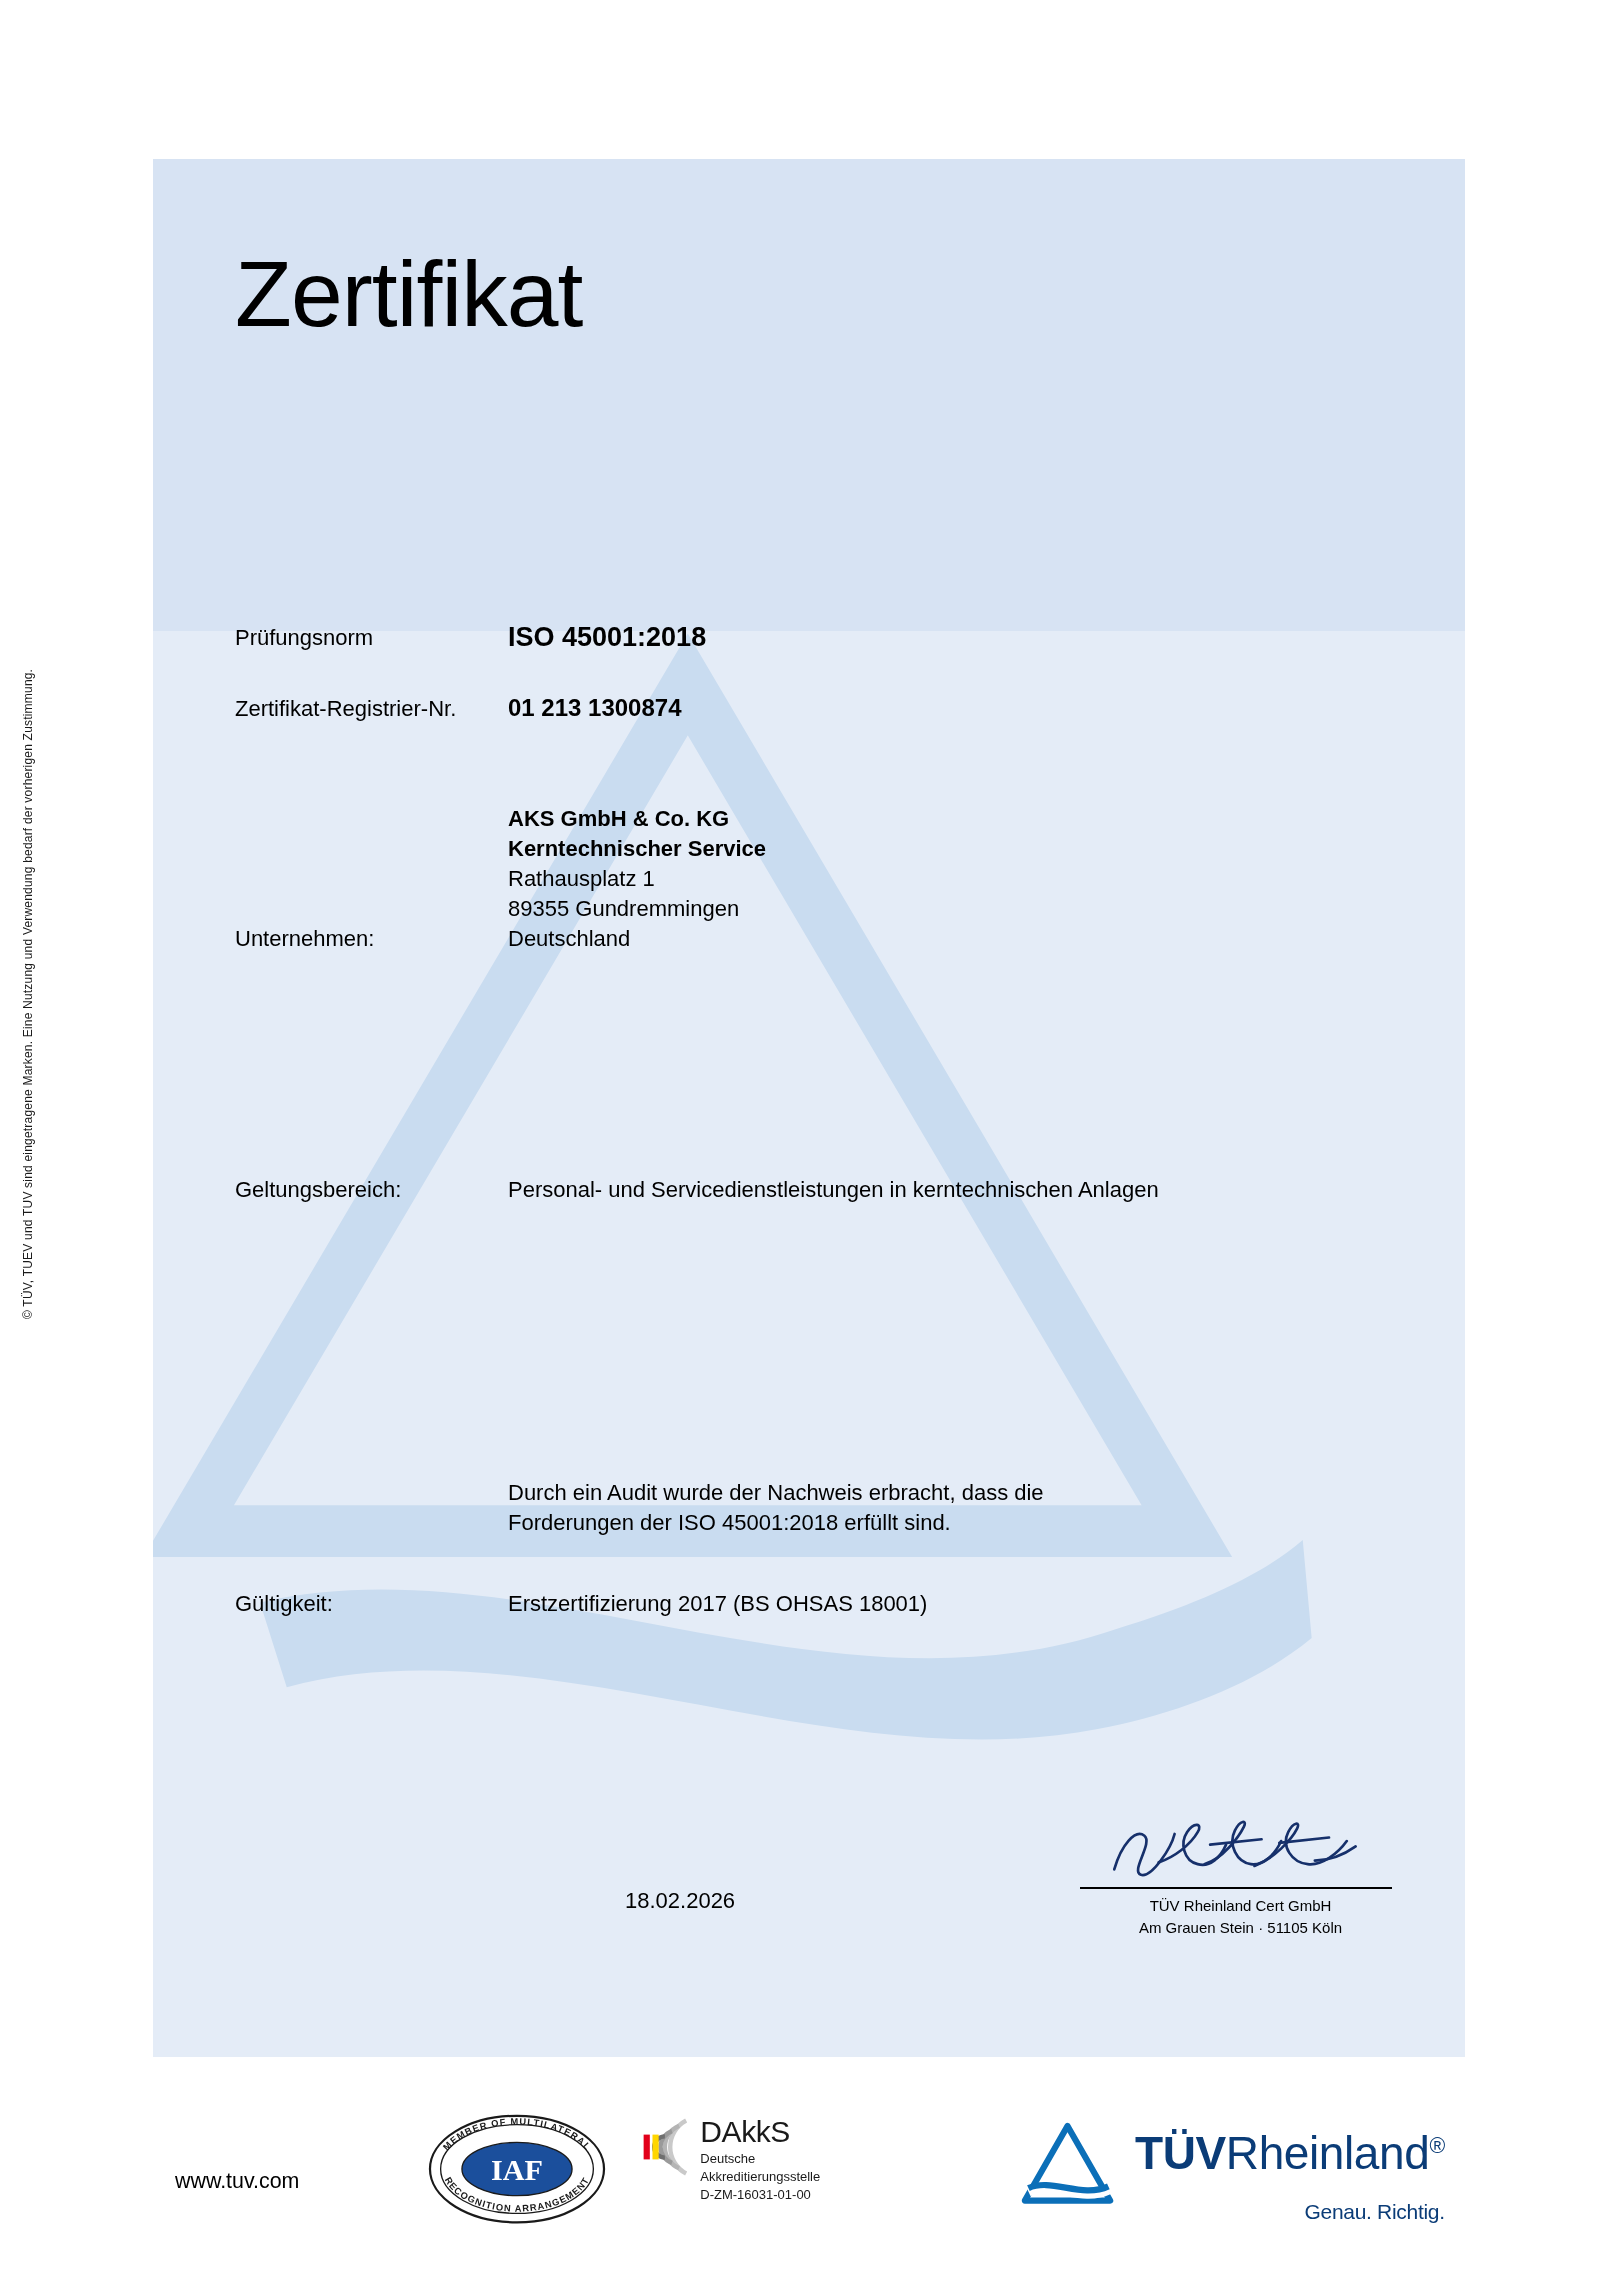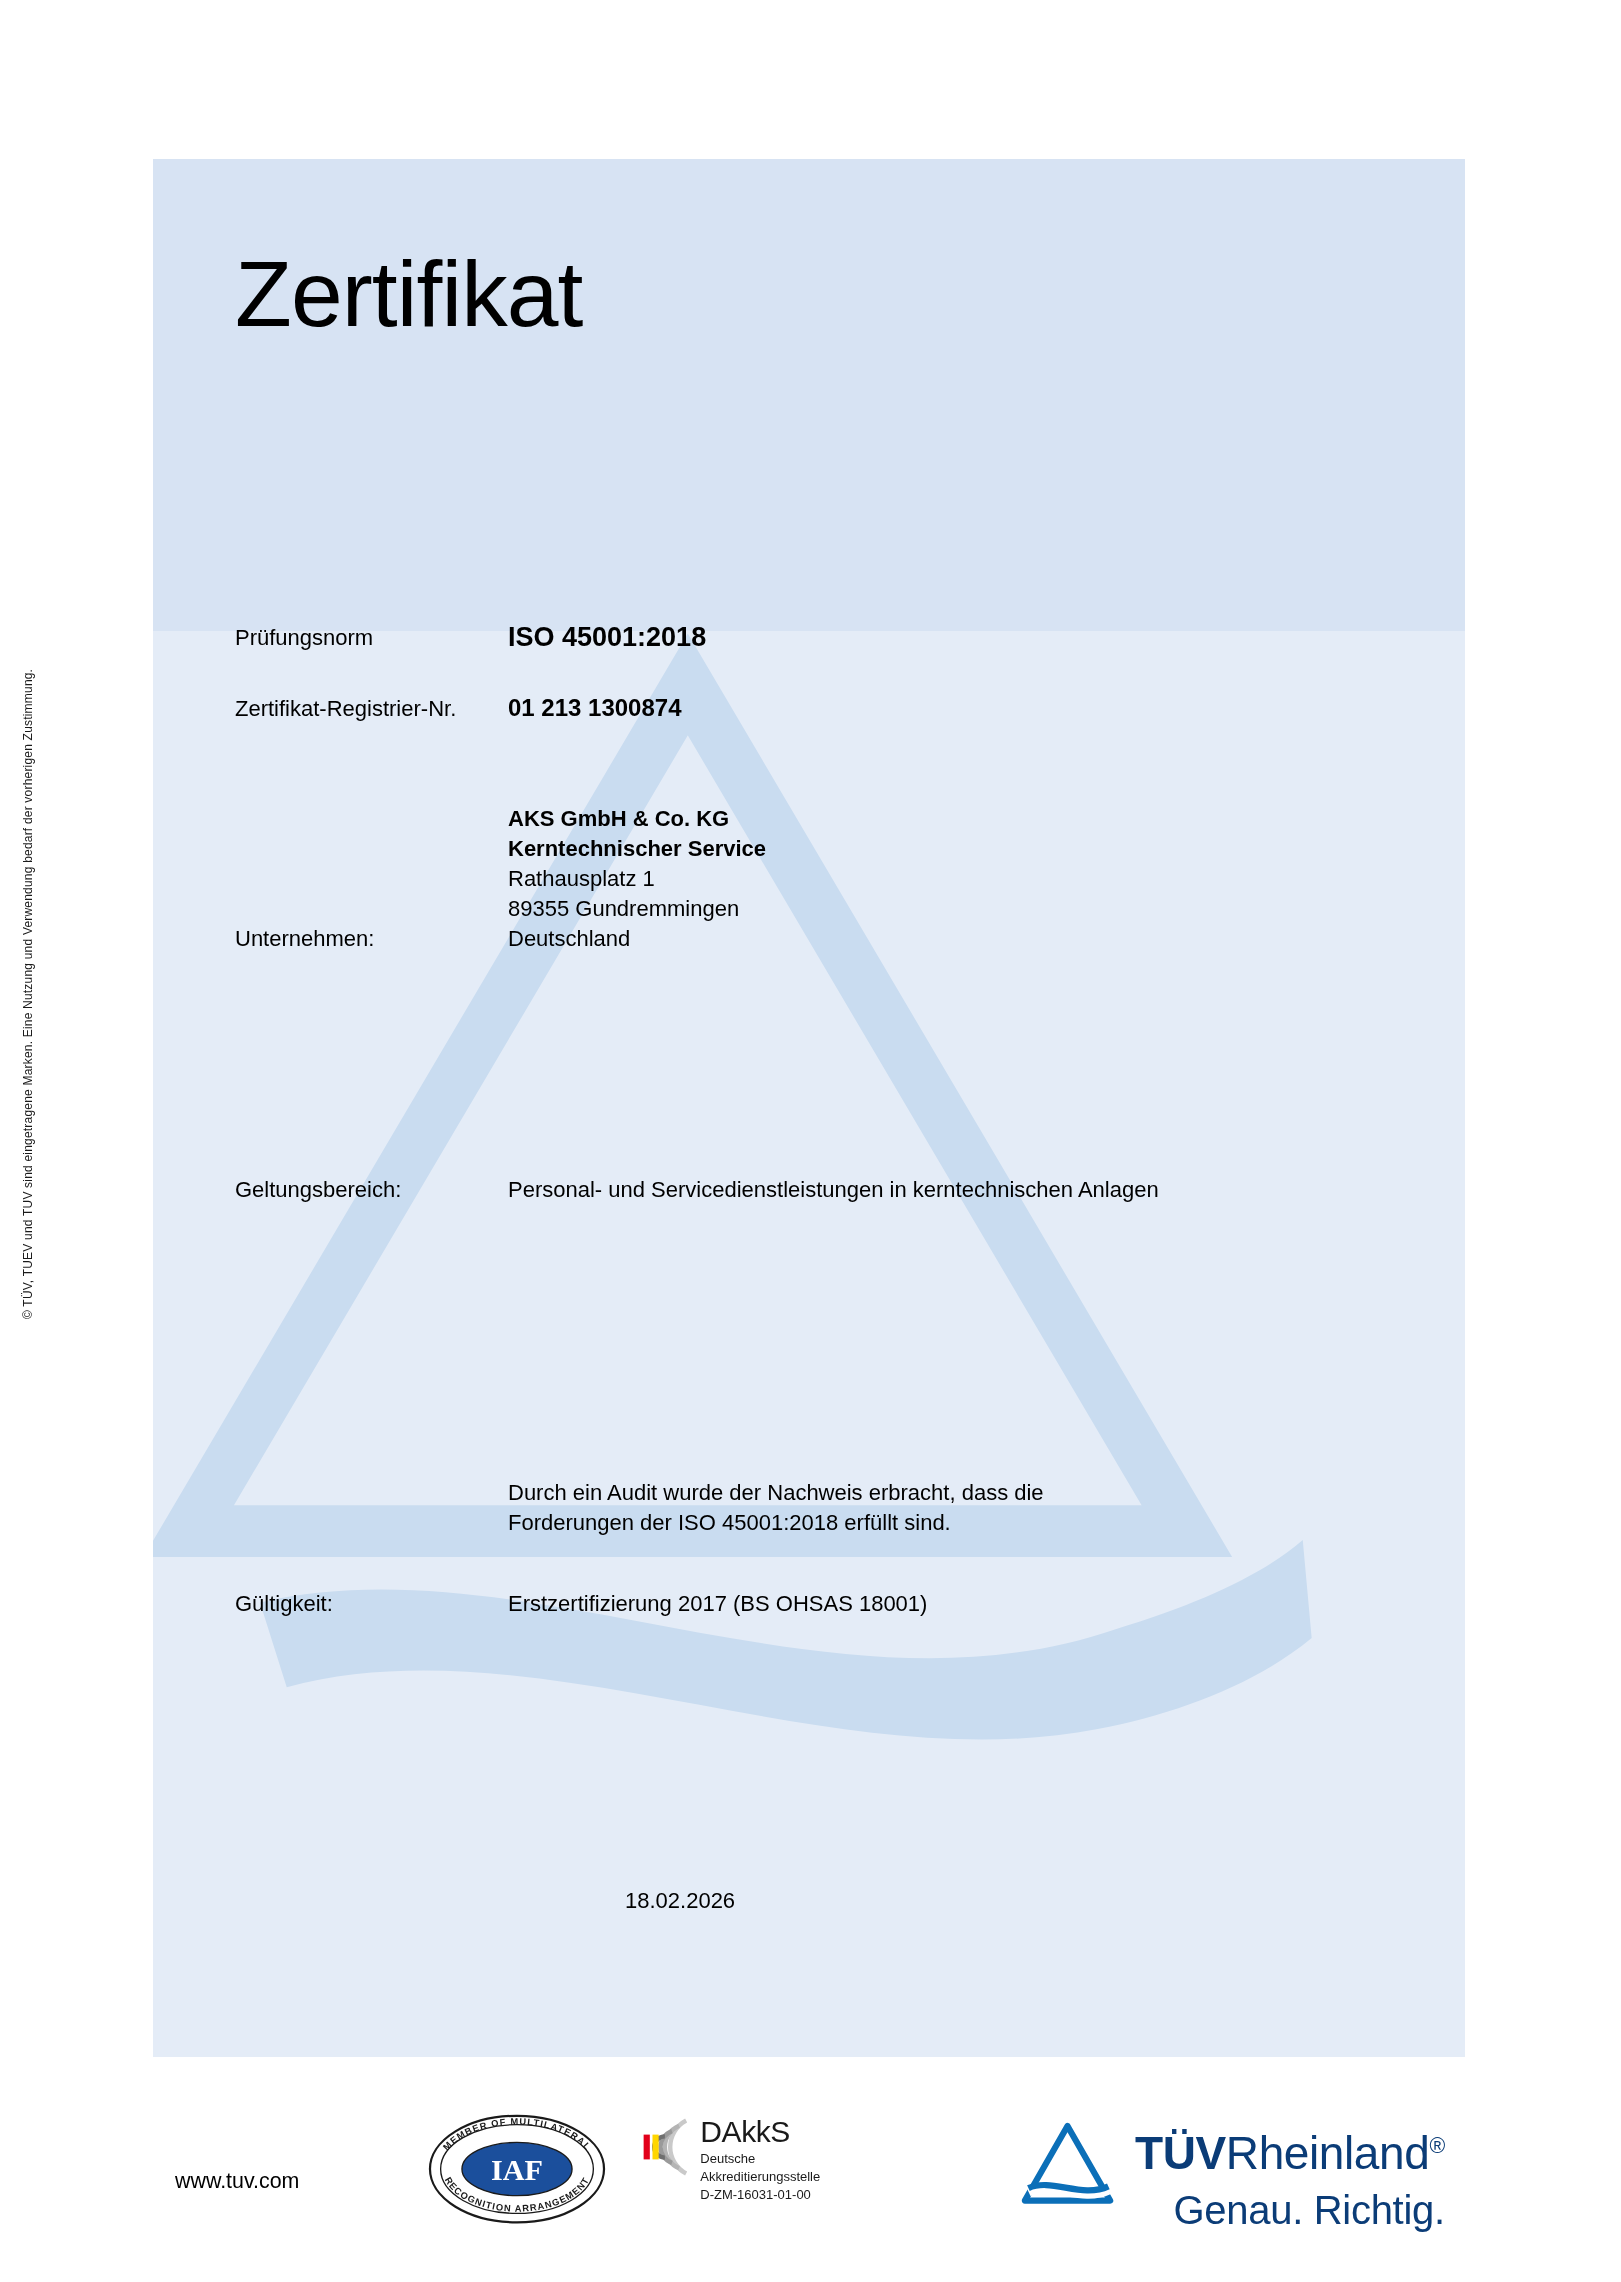--- a/index.html
+++ b/index.html
@@ -197,23 +197,23 @@
   .tuv-txt { margin-left: 16px; margin-top: 3.6px; text-align: right; }
   .tuv-name {
     font-size: 46px;
     line-height: 50px;
     color: #0b3c77;
     letter-spacing: -0.4px;
   }
   .tuv-name .light { font-weight: 400; }
   .tuv-name .reg { font-size: 21.4px; vertical-align: super; }
   .tuv-claim {
-    font-size: 40px;
+    font-size: 21px;
     color: #0b3c77;
-    margin-top: 10px;
+    margin-top: 22px;
     letter-spacing: -0.3px;
   }
 </style>
 </head>
 <body>
 
 <div class="side-note">© TÜV, TUEV und TUV sind eingetragene Marken. Eine Nutzung und Verwendung bedarf der vorherigen Zustimmung.</div>
 
 <div class="sheet">
 
@@ -263,20 +263,36 @@
 
     <div class="row r-valid">
       <div class="lbl">Gültigkeit:</div>
       <div class="val">
         <div>Erstzertifizierung 2017 (BS OHSAS 18001)</div>
       </div>
     </div>
 
     <div class="date-line">18.02.2026</div>
 
+    <div class="sig-wrap">
+      <svg class="sig-svg" width="267" height="71" viewBox="0 0 300 80">
+        <g fill="none" stroke="#16306b" stroke-width="3" stroke-linecap="round">
+          <path d="M10 58 C 18 30, 34 12, 44 20 C 54 28, 28 60, 40 64 C 52 68, 74 34, 78 18"></path>
+          <path d="M60 50 C 78 44, 96 30, 104 16 C 110 6, 100 4, 92 16 C 84 28, 88 48, 104 52 C 118 56, 130 44, 136 30"></path>
+          <path d="M112 52 C 132 46, 150 22, 156 10 C 160 2, 152 2, 146 14 C 138 30, 148 50, 164 52 C 178 54, 192 40, 198 26"></path>
+          <path d="M168 54 C 190 46, 210 24, 216 12 C 220 4, 212 4, 206 16 C 198 32, 210 50, 228 52 C 244 54, 262 40, 272 26"></path>
+          <path d="M118 30 L 176 24"></path>
+          <path d="M196 28 L 252 22"></path>
+          <path d="M236 48 C 252 48, 268 42, 282 32"></path>
+        </g>
+      </svg>
+      <div class="sig-rule"></div>
+      <div class="sig-text">TÜV Rheinland Cert GmbH</div>
+      <div class="sig-text" style="margin-top:0">Am Grauen Stein · 51105 Köln</div>
+    </div>
 
   </div>
 </div>
 
 <div class="footer">
 
   <div class="www">www.tuv.com</div>
 
   <div class="iaf">
     <svg width="178" height="111" viewBox="0 0 200 125">

